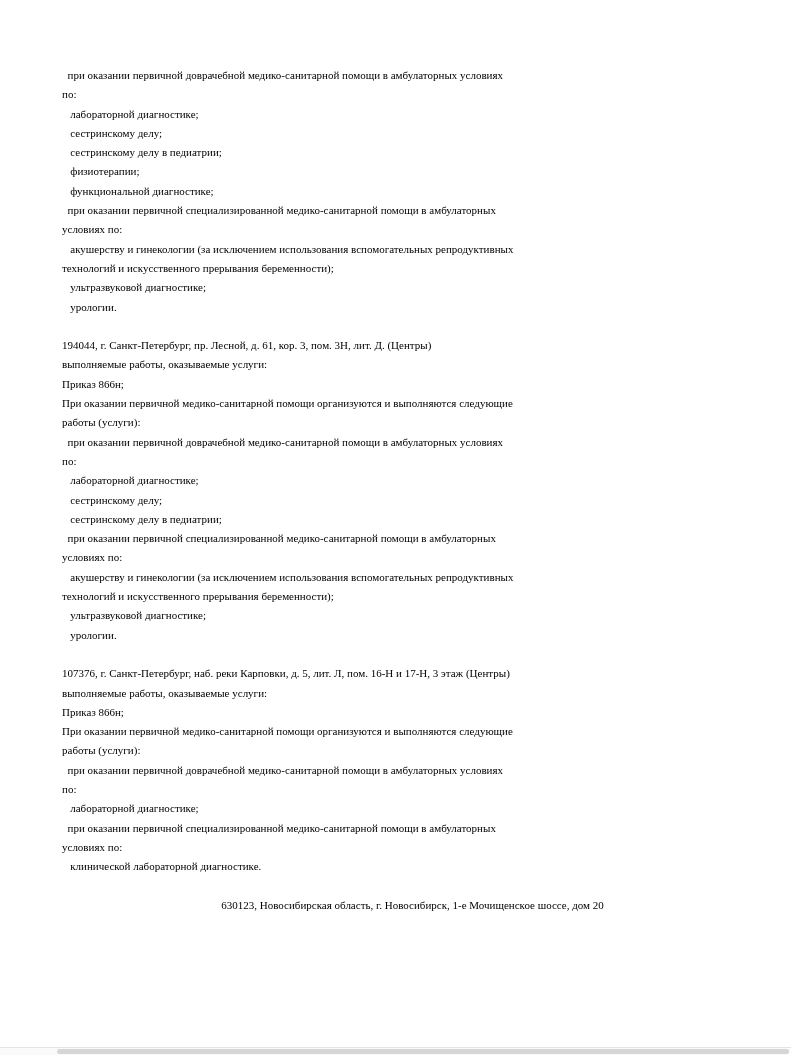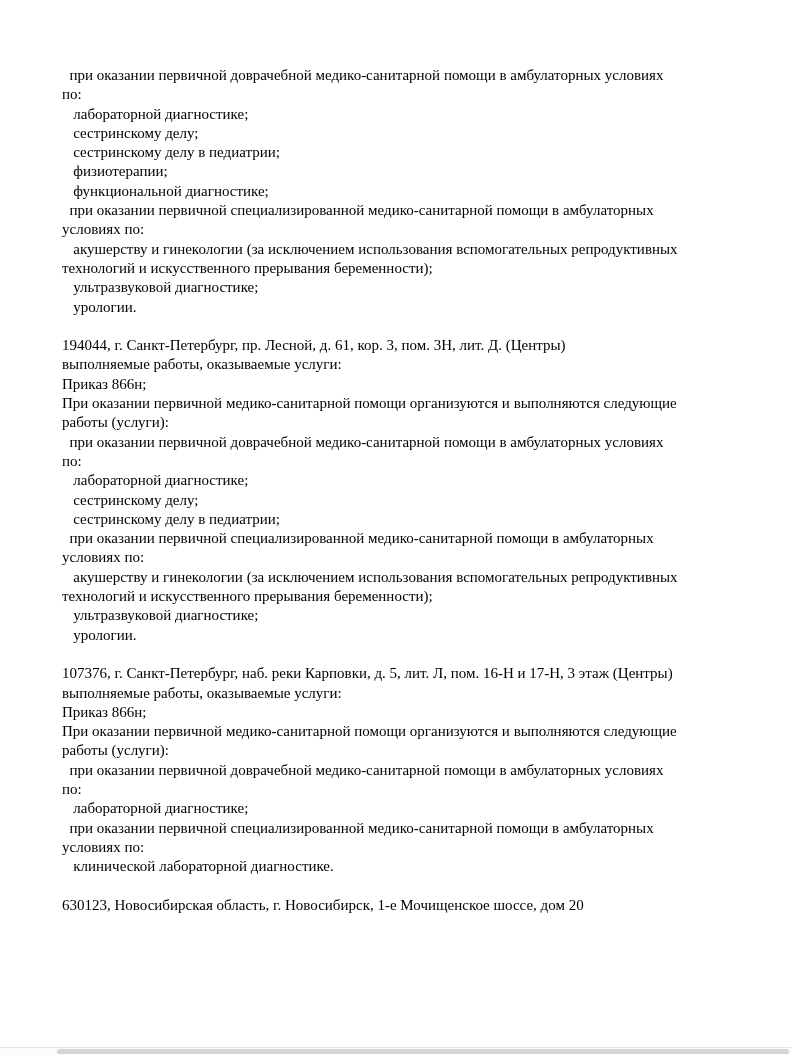--- a/index.html
+++ b/index.html
@@ -12,30 +12,31 @@
     overflow: hidden;
     background: #ffffff;
     position: relative;
   }
   .doc {
     position: absolute;
     top: 66px;
     left: 62px;
     right: 28px;
     font-family: "Liberation Serif", "DejaVu Serif", serif;
-    font-size: 15px;
+    font-size: 11px;
     line-height: 19.3px;
     color: #000000;
     white-space: pre;
   }
   .doc-section {
     margin: 0 0 19.3px 0;
   }
   .doc-section:last-child {
     margin-bottom: 0;
+    text-align: center;
   }
   .doc-line {
     white-space: pre;
   }
   .hscroll {
     position: absolute;
     left: 0;
     right: 0;
     bottom: 0;
     height: 7px;

